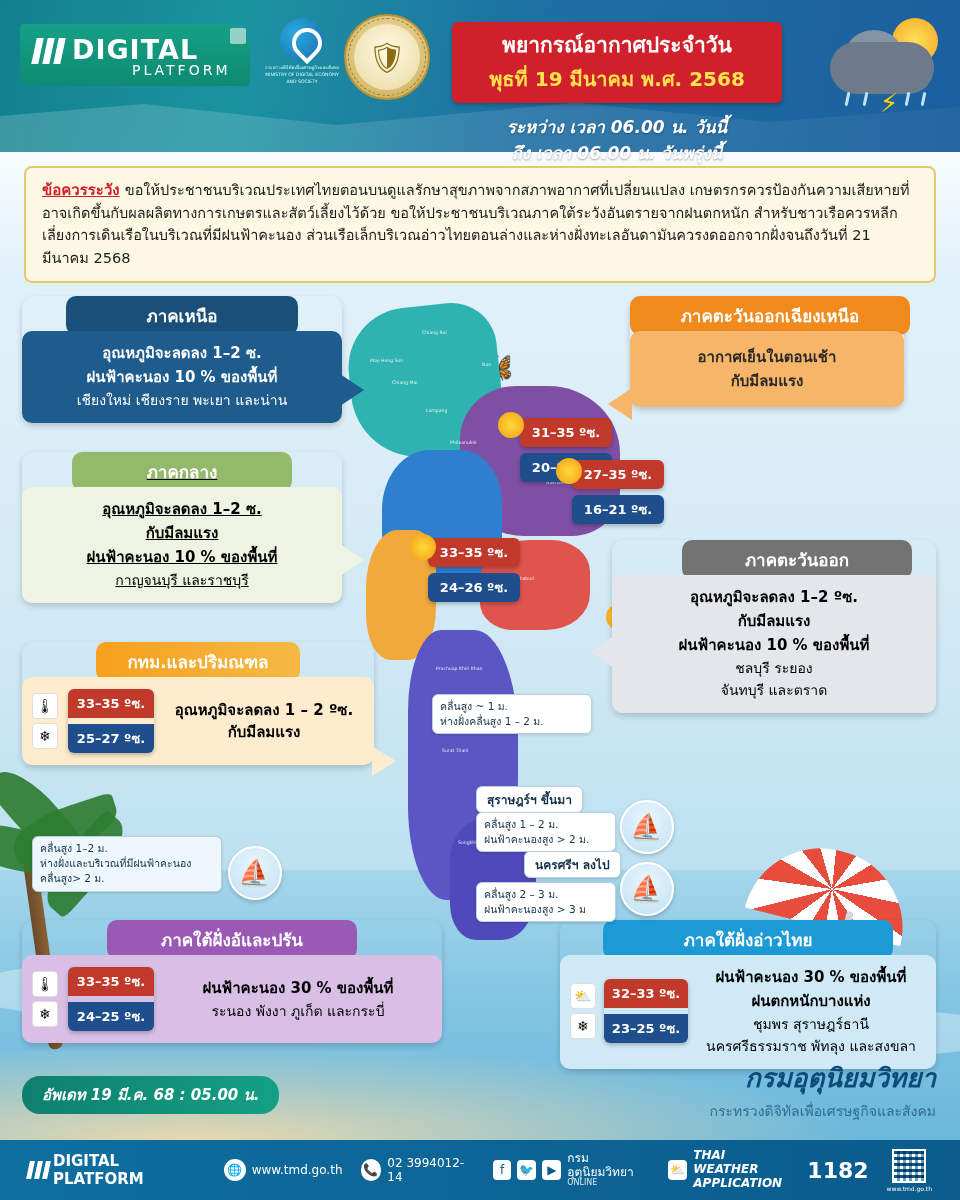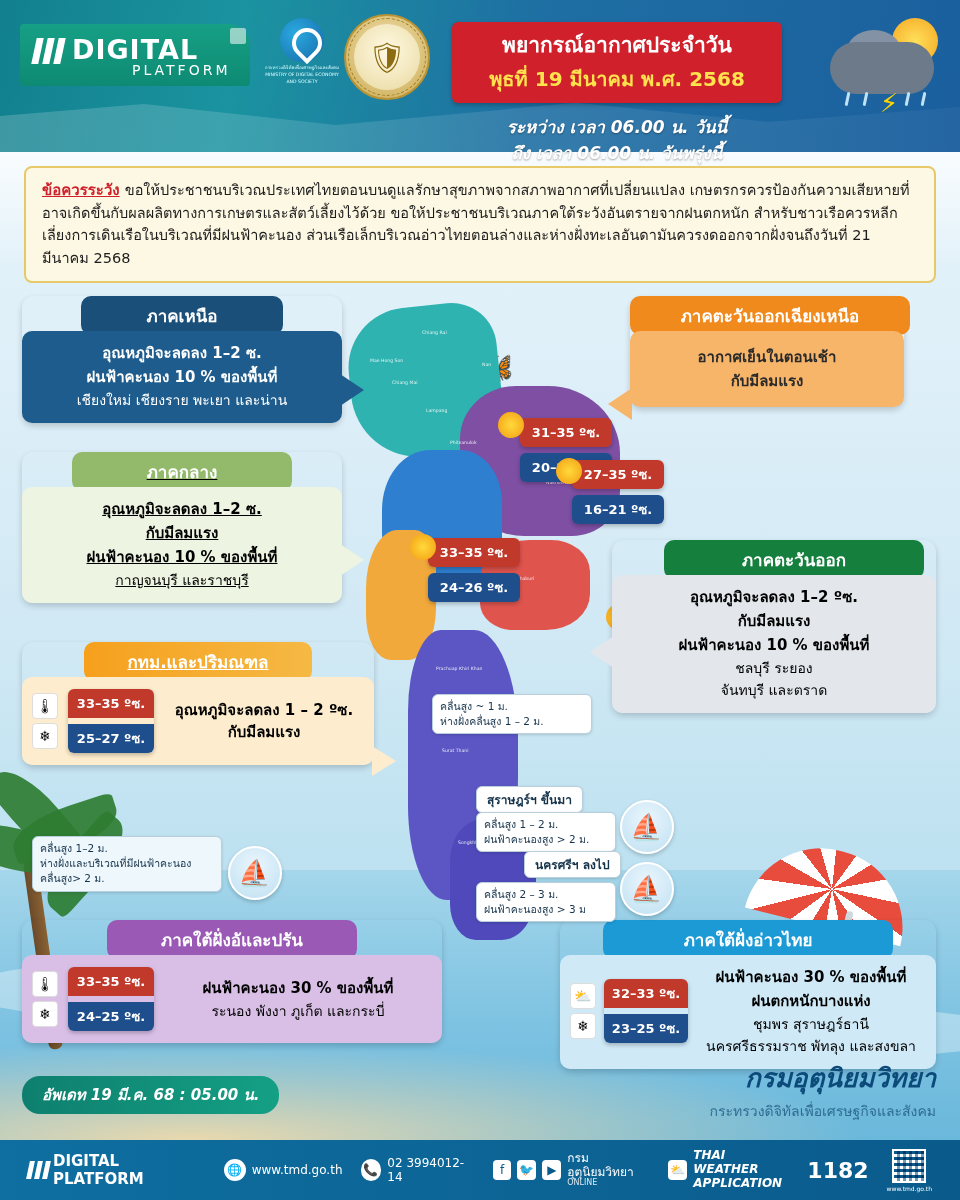--- a/index.html
+++ b/index.html
@@ -66,46 +66,46 @@
   .rg-e{left:150px;top:240px;width:110px;height:90px;background:#e0544e;border-radius:45% 35% 40% 30%;}
   .rg-w{left:36px;top:230px;width:70px;height:130px;background:#f2a93b;border-radius:45% 30% 40% 35%;}
   .rg-s{left:78px;top:330px;width:110px;height:270px;background:#5b56c4;border-radius:30% 40% 45% 35%;}
   .rg-s2{left:120px;top:520px;width:86px;height:120px;background:#4f49bb;border-radius:35% 45% 40% 30%;}
   .provlabel{position:absolute;font-size:4.6px;color:#ffffff;opacity:.85;}
   
   .panel{position:absolute;border-radius:12px;box-shadow:0 3px 6px rgba(0,0,0,.18);}
   .panel-head{border-radius:10px;padding:6px 16px;text-align:center;color:#fff;font-weight:bold;font-size:17px;}
   
   #p-north{left:22px;top:296px;width:320px;}
-  #p-north .panel-head{background:#1a4f7a;width:202px;margin:0 auto;}
+  #p-north .panel-head{background:#1a4f7a;width:232px;margin:0 auto;}
   #p-north .body{background:#1d5c8c;color:#fff;border-radius:10px;margin-top:-4px;padding:10px 12px 12px;text-align:center;}
   #p-north .body .l1,#p-north .body .l2{font-weight:bold;font-size:15px;}
   #p-north .body .l3{font-size:14px;}
   #p-north .tail{position:absolute;right:-22px;top:78px;border-top:16px solid transparent;border-bottom:16px solid transparent;border-left:24px solid #1d5c8c;}
   
   #p-central{left:22px;top:452px;width:320px;text-decoration:underline;}
   #p-central .panel-head{background:#93b96a;width:220px;margin:0 auto;}
   #p-central .body{background:#edf4e1;border-radius:10px;margin-top:-4px;padding:10px 12px 12px;text-align:center;}
   #p-central .body .l1,#p-central .body .l2,#p-central .body .l3{font-weight:bold;font-size:15px;}
   #p-central .body .l4{font-size:14px;}
   #p-central .tail{position:absolute;right:-22px;top:92px;border-top:16px solid transparent;border-bottom:16px solid transparent;border-left:24px solid #edf4e1;}
   
   #p-bkk{left:22px;top:642px;width:352px;}
-  #p-bkk .panel-head{background:linear-gradient(90deg,#f6a01d,#f5b944);width:228px;margin:0 auto;color:#fff;text-decoration:underline;}
+  #p-bkk .panel-head{background:linear-gradient(90deg,#f6a01d,#f5b944);width:204px;margin:0 auto;color:#fff;}
   #p-bkk .body{background:#fdeccd;border-radius:10px;margin-top:-4px;padding:12px 10px;display:flex;align-items:center;gap:10px;}
   #p-bkk .txt{flex:1;text-align:center;font-weight:bold;font-size:15px;line-height:1.5;}
   #p-bkk .tail{position:absolute;right:-22px;top:104px;border-top:15px solid transparent;border-bottom:15px solid transparent;border-left:24px solid #fdeccd;}
   
   #p-ne{left:630px;top:296px;width:274px;}
   #p-ne .panel-head{background:#f08a1d;width:280px;margin:0 auto;}
   #p-ne .body{background:#f7b56a;border-radius:10px;margin-top:-4px;padding:14px 12px;text-align:center;font-weight:bold;font-size:15px;line-height:1.6;color:#2a2a2a;}
   #p-ne .tail{position:absolute;left:-22px;top:92px;border-top:16px solid transparent;border-bottom:16px solid transparent;border-right:24px solid #f7b56a;}
   
   #p-east{left:612px;top:540px;width:324px;}
-  #p-east .panel-head{background:#15803d;width:260px;margin-left:auto;margin-right:12px;}
+  #p-east .panel-head{background:#737373;width:230px;margin-left:auto;margin-right:24px;}
   #p-east .body{background:#e3e7eb;border-radius:10px;margin-top:-4px;padding:10px 12px 12px;text-align:center;}
   #p-east .body .l1,#p-east .body .l2,#p-east .body .l3{font-weight:bold;font-size:15px;}
   #p-east .body .l4,#p-east .body .l5{font-size:14px;}
   #p-east .tail{position:absolute;left:-22px;top:96px;border-top:16px solid transparent;border-bottom:16px solid transparent;border-right:24px solid #e3e7eb;}
   
   #p-sa{left:22px;top:920px;width:420px;}
   #p-sa .panel-head{background:#9b59b6;width:250px;margin:0 auto;}
   #p-sa .body{background:#d9bfe6;border-radius:10px;margin-top:-4px;padding:12px 10px;display:flex;align-items:center;gap:10px;}
   #p-sa .txt{flex:1;text-align:center;}
   #p-sa .txt .l1{font-weight:bold;font-size:15px;}

